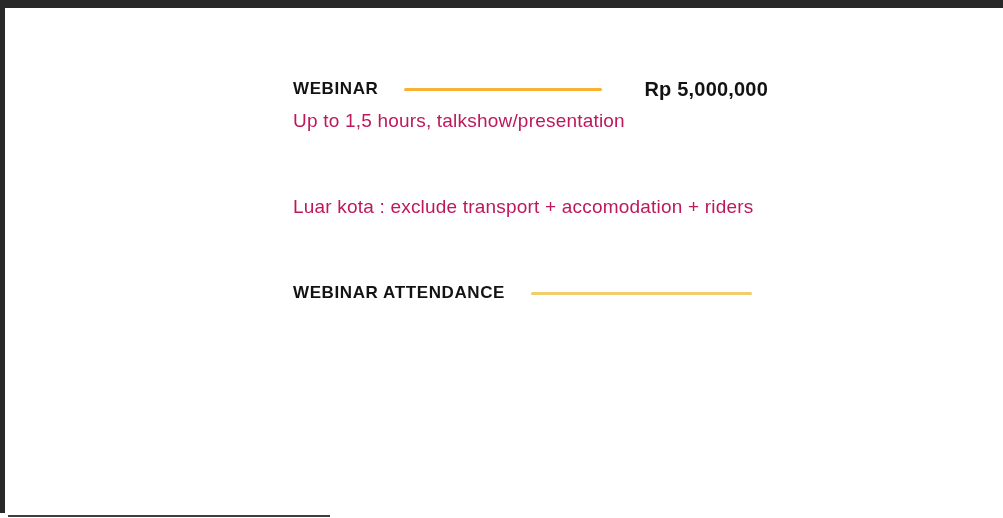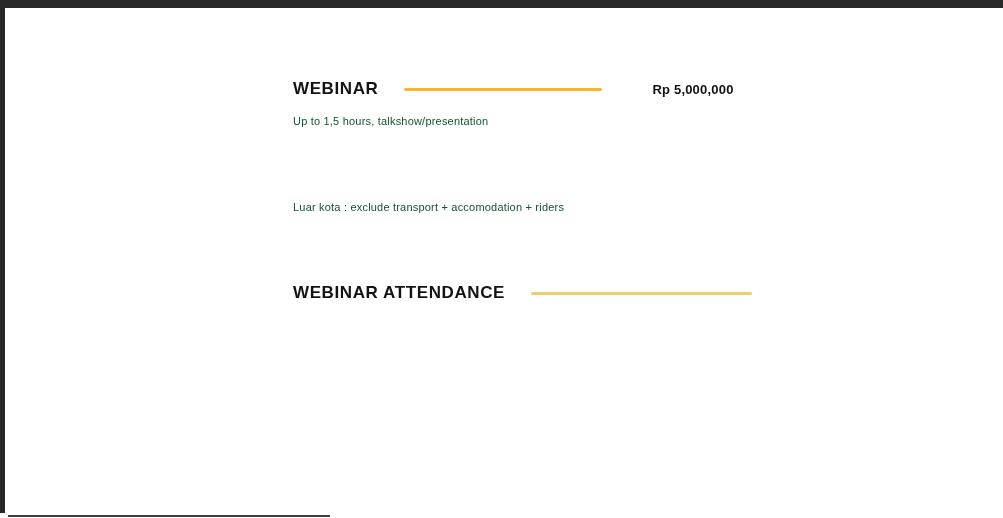--- a/index.html
+++ b/index.html
@@ -63,33 +63,33 @@
   .connector-line {
     flex: 1 1 auto;
     height: 3px;
     margin: 0 16px 0 26px;
     border-radius: 2px;
     background: #F9B233;
   }
   .service-price {
     flex: 0 0 150px;
     width: 150px;
-    font-size: 13px;
+    font-size: 20px;
     font-weight: bold;
     letter-spacing: 0.2px;
     color: #131313;
     white-space: nowrap;
-    text-align: center;
+    text-align: right;
   }
   .service-description {
     margin-top: 10px;
-    font-size: 11px;
+    font-size: 19px;
     letter-spacing: 0.2px;
     line-height: 22px;
-    color: #14532d;
+    color: #be185d;
     white-space: nowrap;
   }
 </style>
 </head>
 <body>
 
 <div class="page">
 
   <div class="frame-top" style="background-color: rgb(40, 40, 40);"></div>
   <div class="frame-left" style="background-color: rgb(40, 40, 40);"></div>

